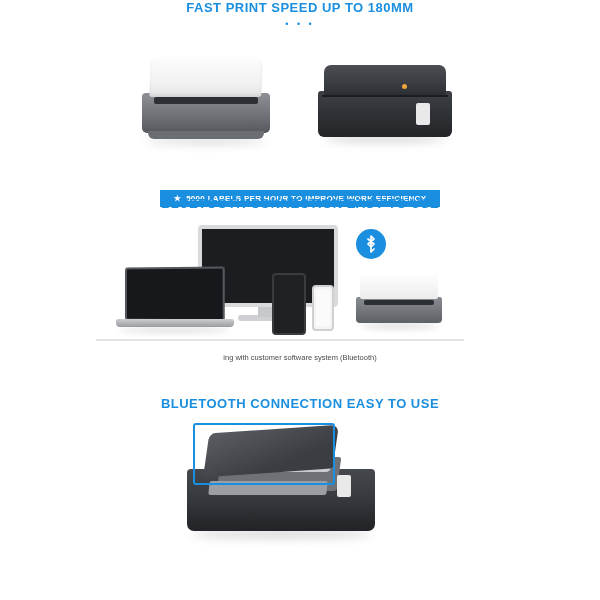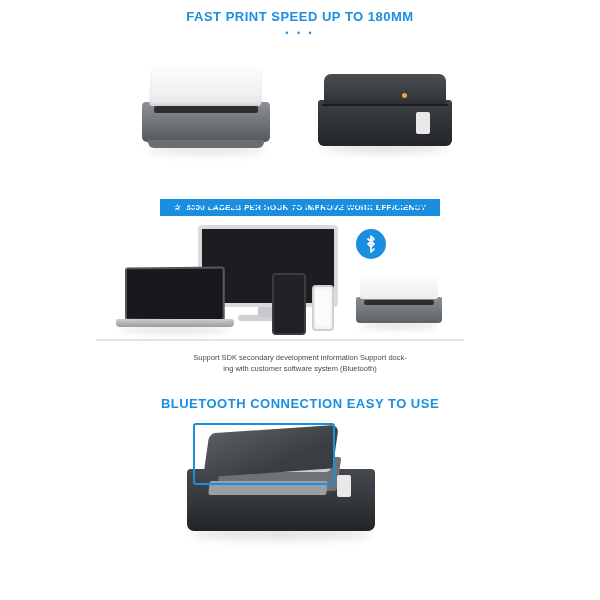--- a/index.html
+++ b/index.html
@@ -22,21 +22,20 @@
 
   
   .section-title {
     text-align: center;
     color: #1a8fe0;
     font-weight: bold;
     letter-spacing: 0.5px;
   }
   .title-1 {
     font-size: 13px;
-    padding-top: 9px;
   }
   .dots {
     text-align: center;
     color: #1a8fe0;
     font-size: 9px;
     letter-spacing: 3px;
     line-height: 10px;
     margin-top: 4px;
   }
 
@@ -470,21 +469,20 @@
 
       <div class="bt-circle">
         <svg width="14" height="20" viewBox="0 0 14 20" aria-hidden="true">
           <path d="M4 5 L10 10 L7 13 L7 2 L10 5 L4 10 L7 13 L7 18 L10 15" fill="none" stroke="#ffffff" stroke-width="1.7" stroke-linejoin="round" stroke-linecap="round"></path>
         </svg>
       </div>
     </div>
 
 
     <div class="caption">
-      <div>Support SDK secondary development information Support dock-</div>
       <div>ing with customer software system (Bluetooth)</div>
     </div>
   </div>
 
   <div class="sec3">
     <div class="section-title title-3">BLUETOOTH CONNECTION EASY TO USE</div>
 
     <div class="open-printer">
       <div class="op-shadow"></div>
       <div class="op-body"></div>

